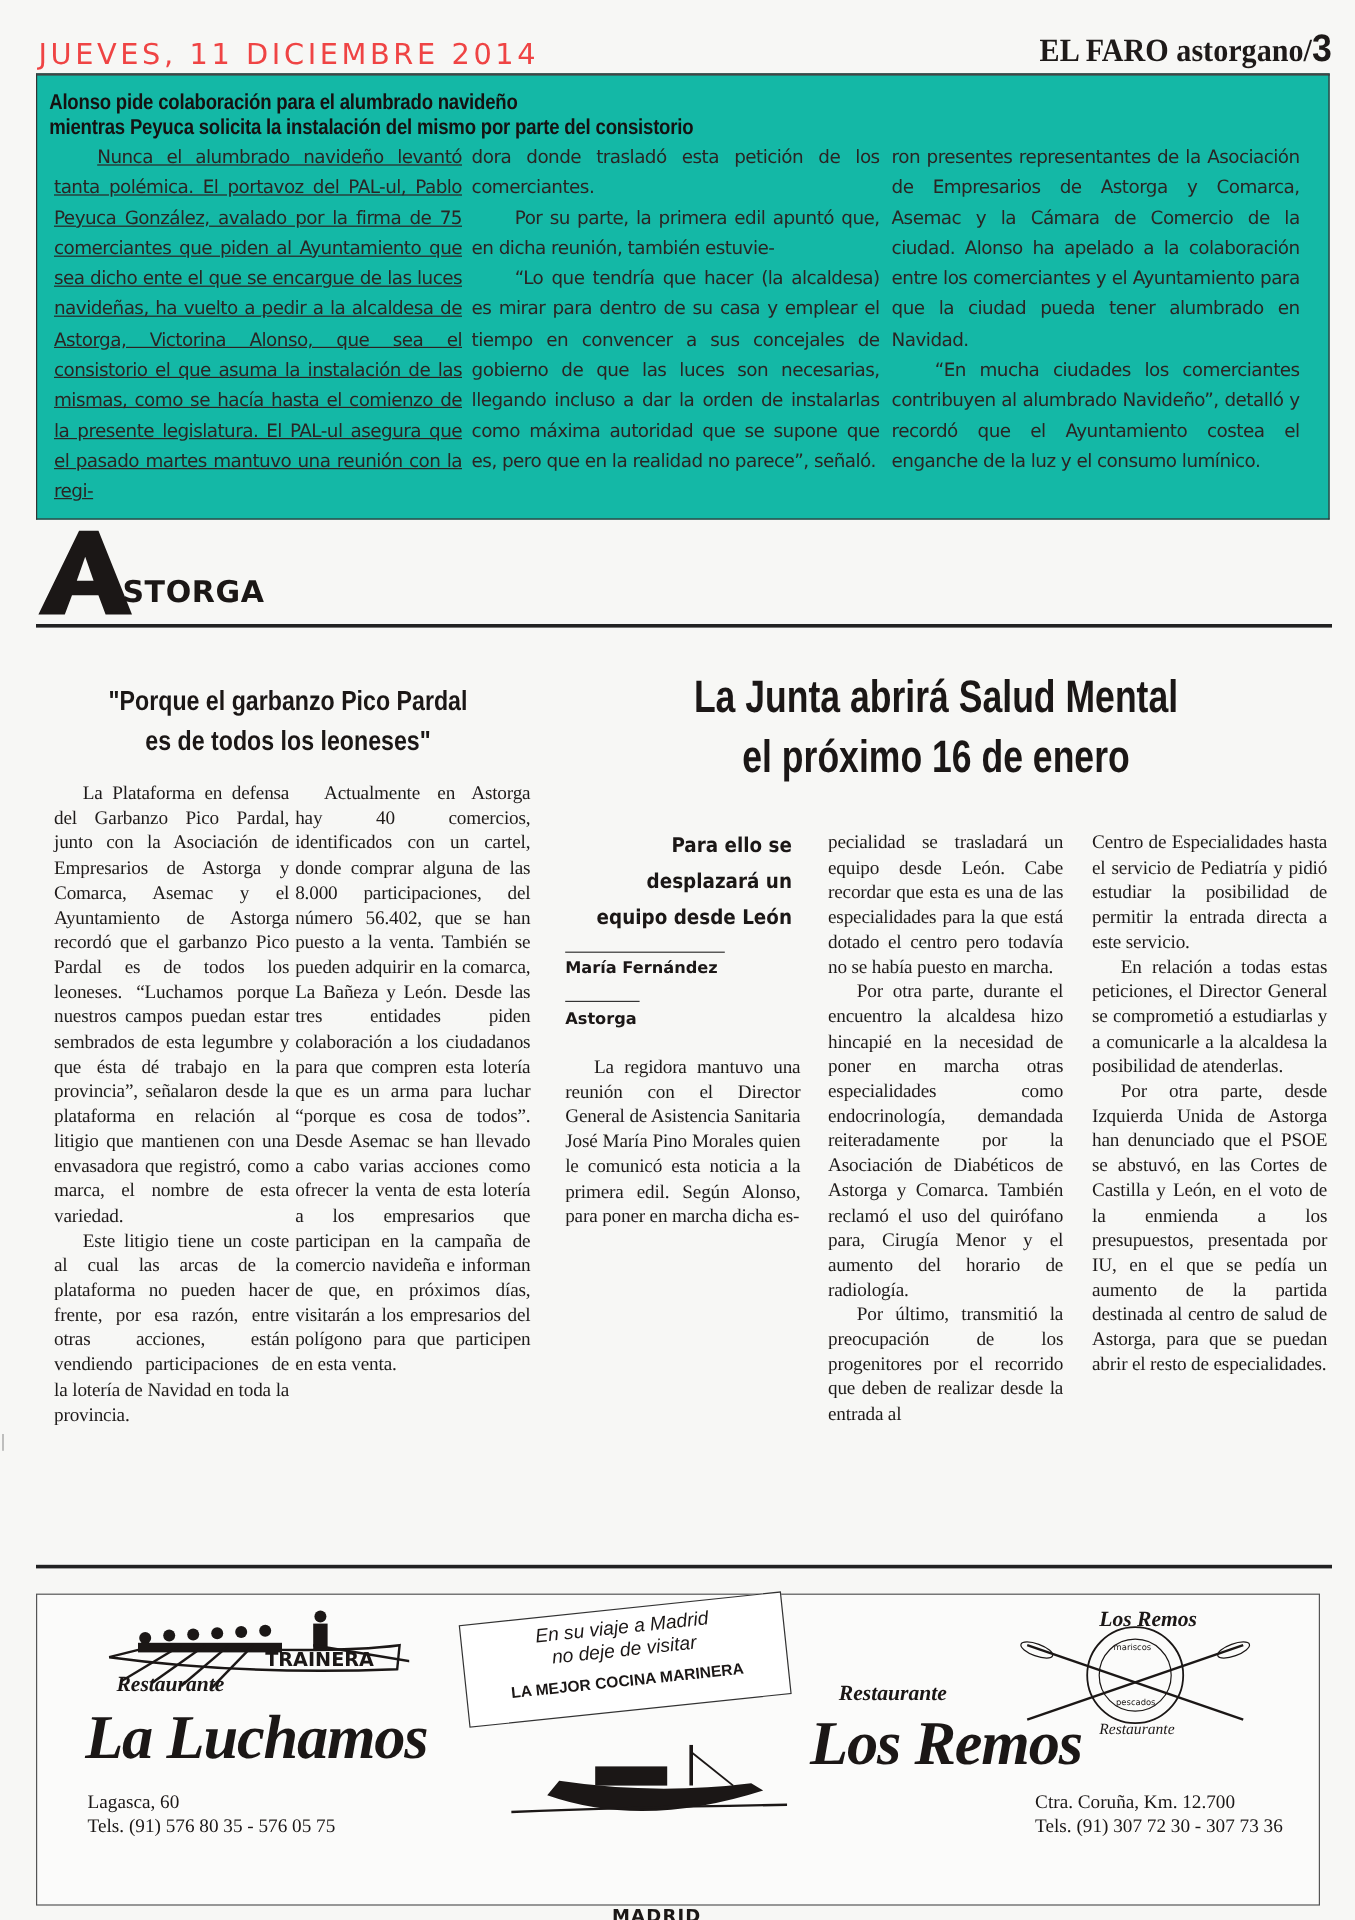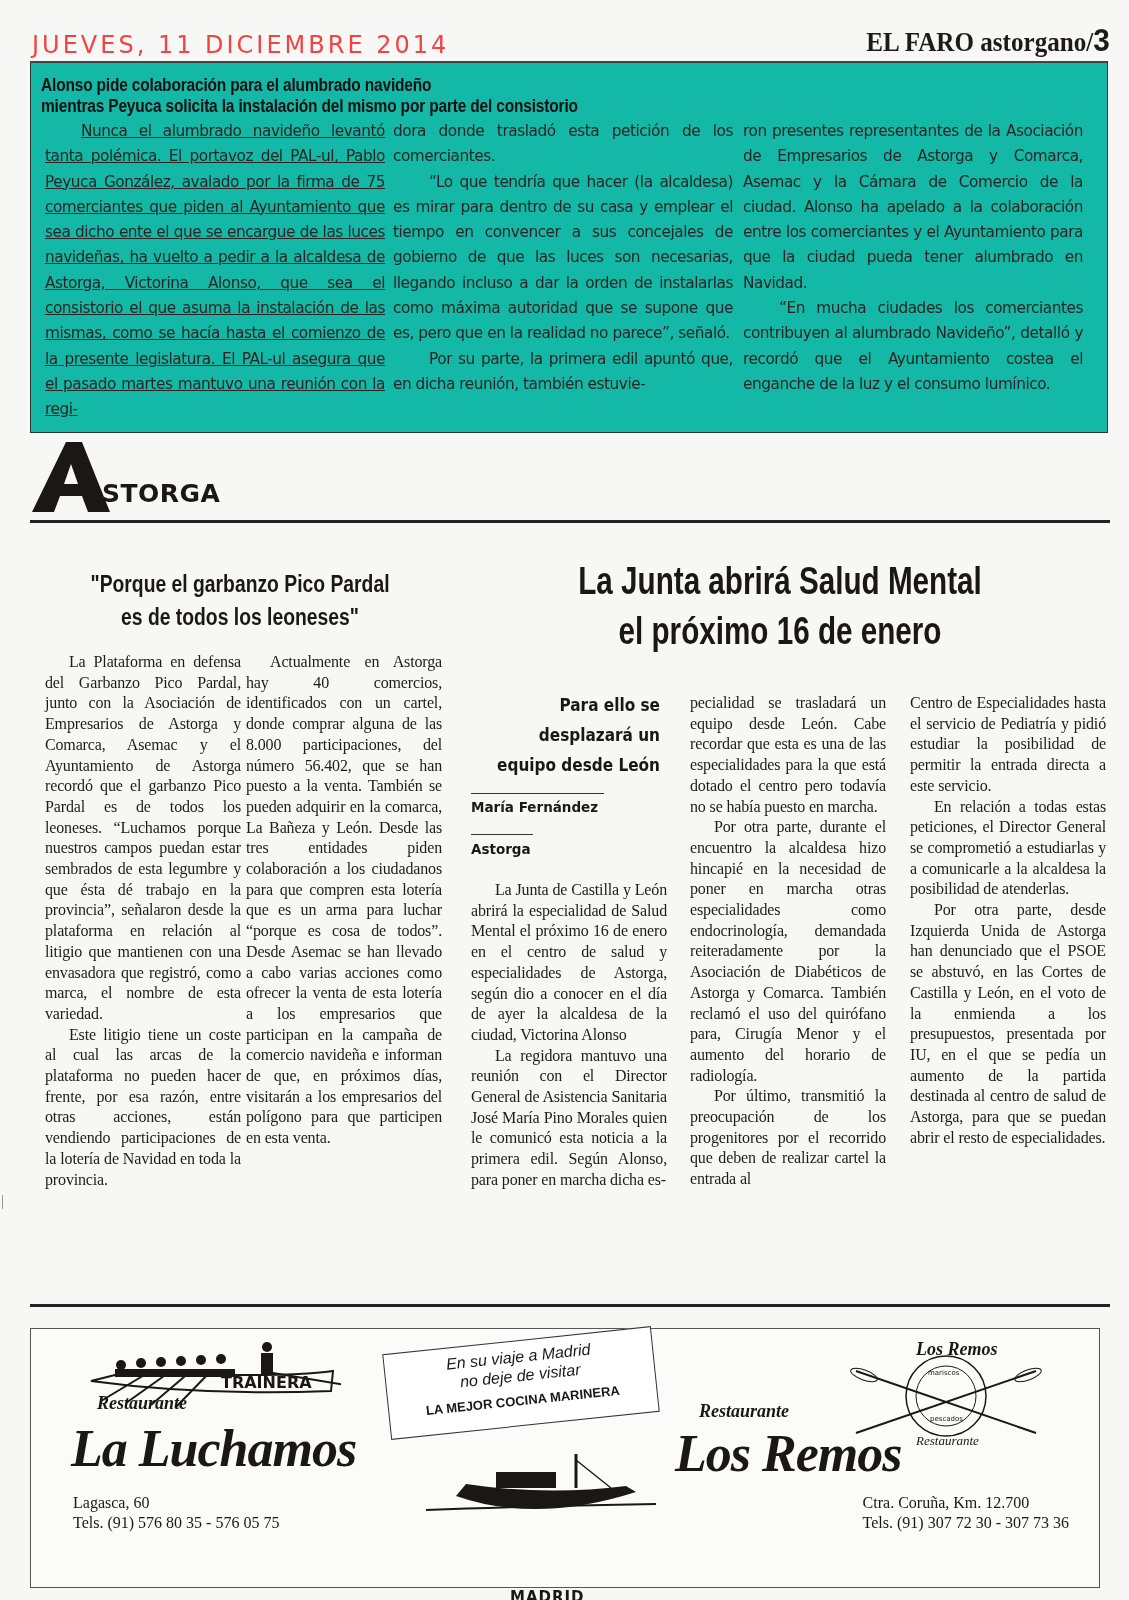--- a/index.html
+++ b/index.html
@@ -56,22 +56,22 @@
 <div class="boxed">
   <h2>
     <span>Alonso pide colaboración para el alumbrado navideño</span><br>
     <span>mientras Peyuca solicita la instalación del mismo por parte del consistorio</span>
   </h2>
   <div class="bcol" style="left:14px;text-decoration:underline;">
       <p class="ind">Nunca el alumbrado navideño levantó tanta polémica. El portavoz del PAL-ul, Pablo Peyuca González, avalado por la firma de 75 comerciantes que piden al Ayuntamiento que sea dicho ente el que se encargue de las luces navideñas, ha vuelto a pedir a la alcaldesa de Astorga, Victorina Alonso, que sea el consistorio el que asuma la instalación de las mismas, como se hacía hasta el comienzo de la presente legislatura. El PAL-ul asegura que el pasado martes mantuvo una reunión con la regi-</p>
     </div>
   <div class="bcol" style="left:362px;">
       <p>dora donde trasladó esta petición de los comerciantes.</p>
+      <p class="ind">Por su parte, la primera edil apuntó que, en dicha reunión, también estuvie-</p>
       <p class="ind">“Lo que tendría que hacer (la alcaldesa) es mirar para dentro de su casa y emplear el tiempo en convencer a sus concejales de gobierno de que las luces son necesarias, llegando incluso a dar la orden de instalarlas como máxima autoridad que se supone que es, pero que en la realidad no parece”, señaló.</p>
-      <p class="ind">Por su parte, la primera edil apuntó que, en dicha reunión, también estuvie-</p>
     </div>
   <div class="bcol" style="left:712px;">
       <p>ron presentes representantes de la Asociación de Empresarios de Astorga y Comarca, Asemac y la Cámara de Comercio de la ciudad. Alonso ha apelado a la colaboración entre los comerciantes y el Ayuntamiento para que la ciudad pueda tener alumbrado en Navidad.</p>
       <p class="ind">“En mucha ciudades los comerciantes contribuyen al alumbrado Navideño”, detalló y recordó que el Ayuntamiento costea el enganche de la luz y el consumo lumínico.</p>
     </div>
 </div>
 
 <div class="section">
   <svg class="bigA" viewBox="0 0 80 72">
     <polygon points="36,0 52,0 80,70 58,70 52,54 30,54 24,70 2,70" fill="#1b1716"></polygon>
@@ -96,27 +96,26 @@
 <div class="headline2">
   <span>La Junta abrirá Salud Mental</span><br>
   <span>el próximo 16 de enero</span>
 </div>
 <div class="kicker">Para ello se desplazará un equipo desde León</div>
 <div class="byline-rule1"></div>
 <div class="byline">María Fernández</div>
 <div class="byline-rule2"></div>
 <div class="place">Astorga</div>
 <div class="col" style="left:471px; top:880px;">
-    <p class="ind">La Junta de Castilla y León abrirá la especialidad de Salud Mental el próximo 16 de enero en el centro de salud y especialidades de Astorga, según dio a conocer en el día de ayer la alcaldesa de la ciudad, Victorina Alonso</p>
     <p class="ind">La regidora mantuvo una reunión con el Director General de Asistencia Sanitaria José María Pino Morales quien le comunicó esta noticia a la primera edil. Según Alonso, para poner en marcha dicha es-</p>
   </div>
 <div class="col" style="left:690px; top:693px;">
     <p>pecialidad se trasladará un equipo desde León. Cabe recordar que esta es una de las especialidades para la que está dotado el centro pero todavía no se había puesto en marcha.</p>
     <p class="ind">Por otra parte, durante el encuentro la alcaldesa hizo hincapié en la necesidad de poner en marcha otras especialidades como endocrinología, demandada reiteradamente por la Asociación de Diabéticos de Astorga y Comarca. También reclamó el uso del quirófano para, Cirugía Menor y el aumento del horario de radiología.</p>
-    <p class="ind">Por último, transmitió la preocupación de los progenitores por el recorrido que deben de realizar cartel la entrada al</p>
+    <p class="ind">Por último, transmitió la preocupación de los progenitores por el recorrido que deben de realizar desde la entrada al</p>
   </div>
 <div class="col" style="left:910px; top:693px;">
     <p>Centro de Especialidades hasta el servicio de Pediatría y pidió estudiar la posibilidad de permitir la entrada directa a este servicio.</p>
     <p class="ind">En relación a todas estas peticiones, el Director General se comprometió a estudiarlas y a comunicarle a la alcaldesa la posibilidad de atenderlas.</p>
     <p class="ind">Por otra parte, desde Izquierda Unida de Astorga han denunciado que el PSOE se abstuvó, en las Cortes de Castilla y León, en el voto de la enmienda a los presupuestos, presentada por IU, en el que se pedía un aumento de la partida destinada al centro de salud de Astorga, para que se puedan abrir el resto de especialidades.</p>
   </div>
 
 <div class="margin-mark"></div>
 
 <div class="adrule"></div>

